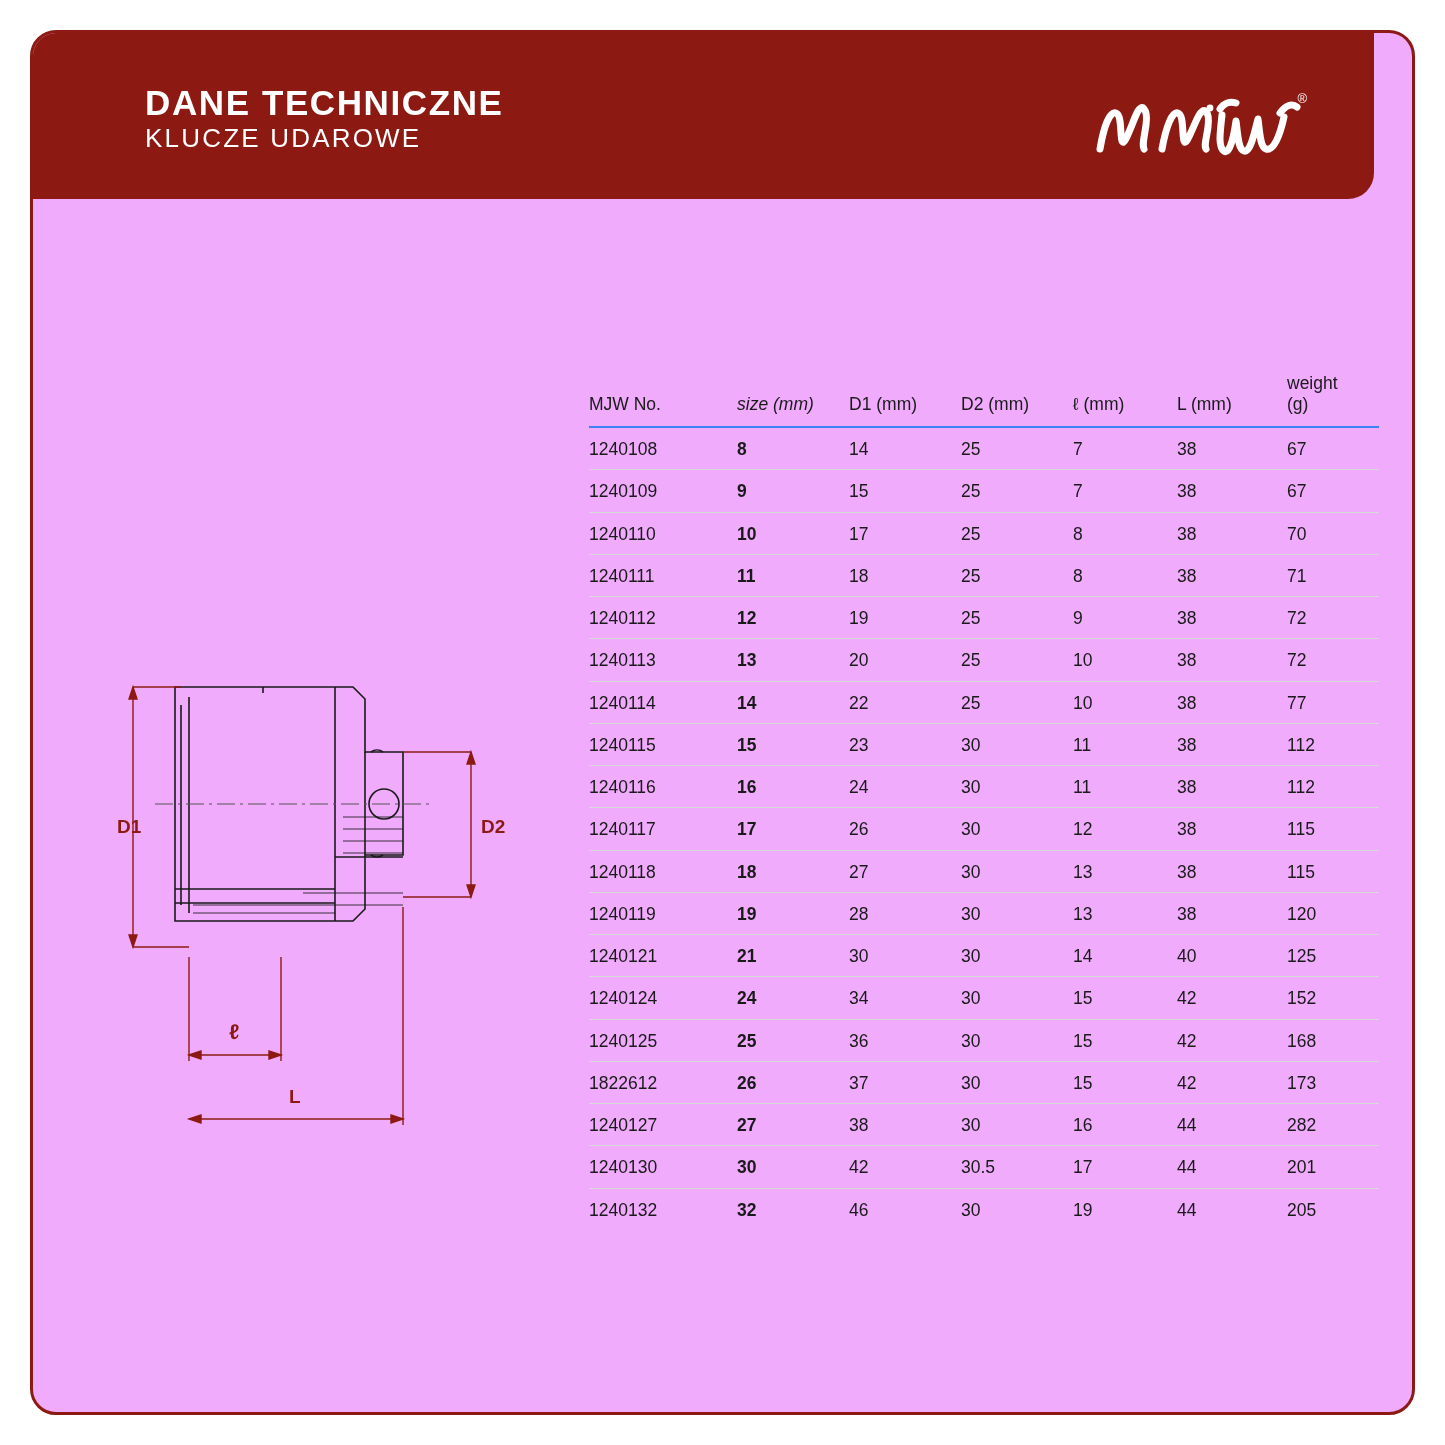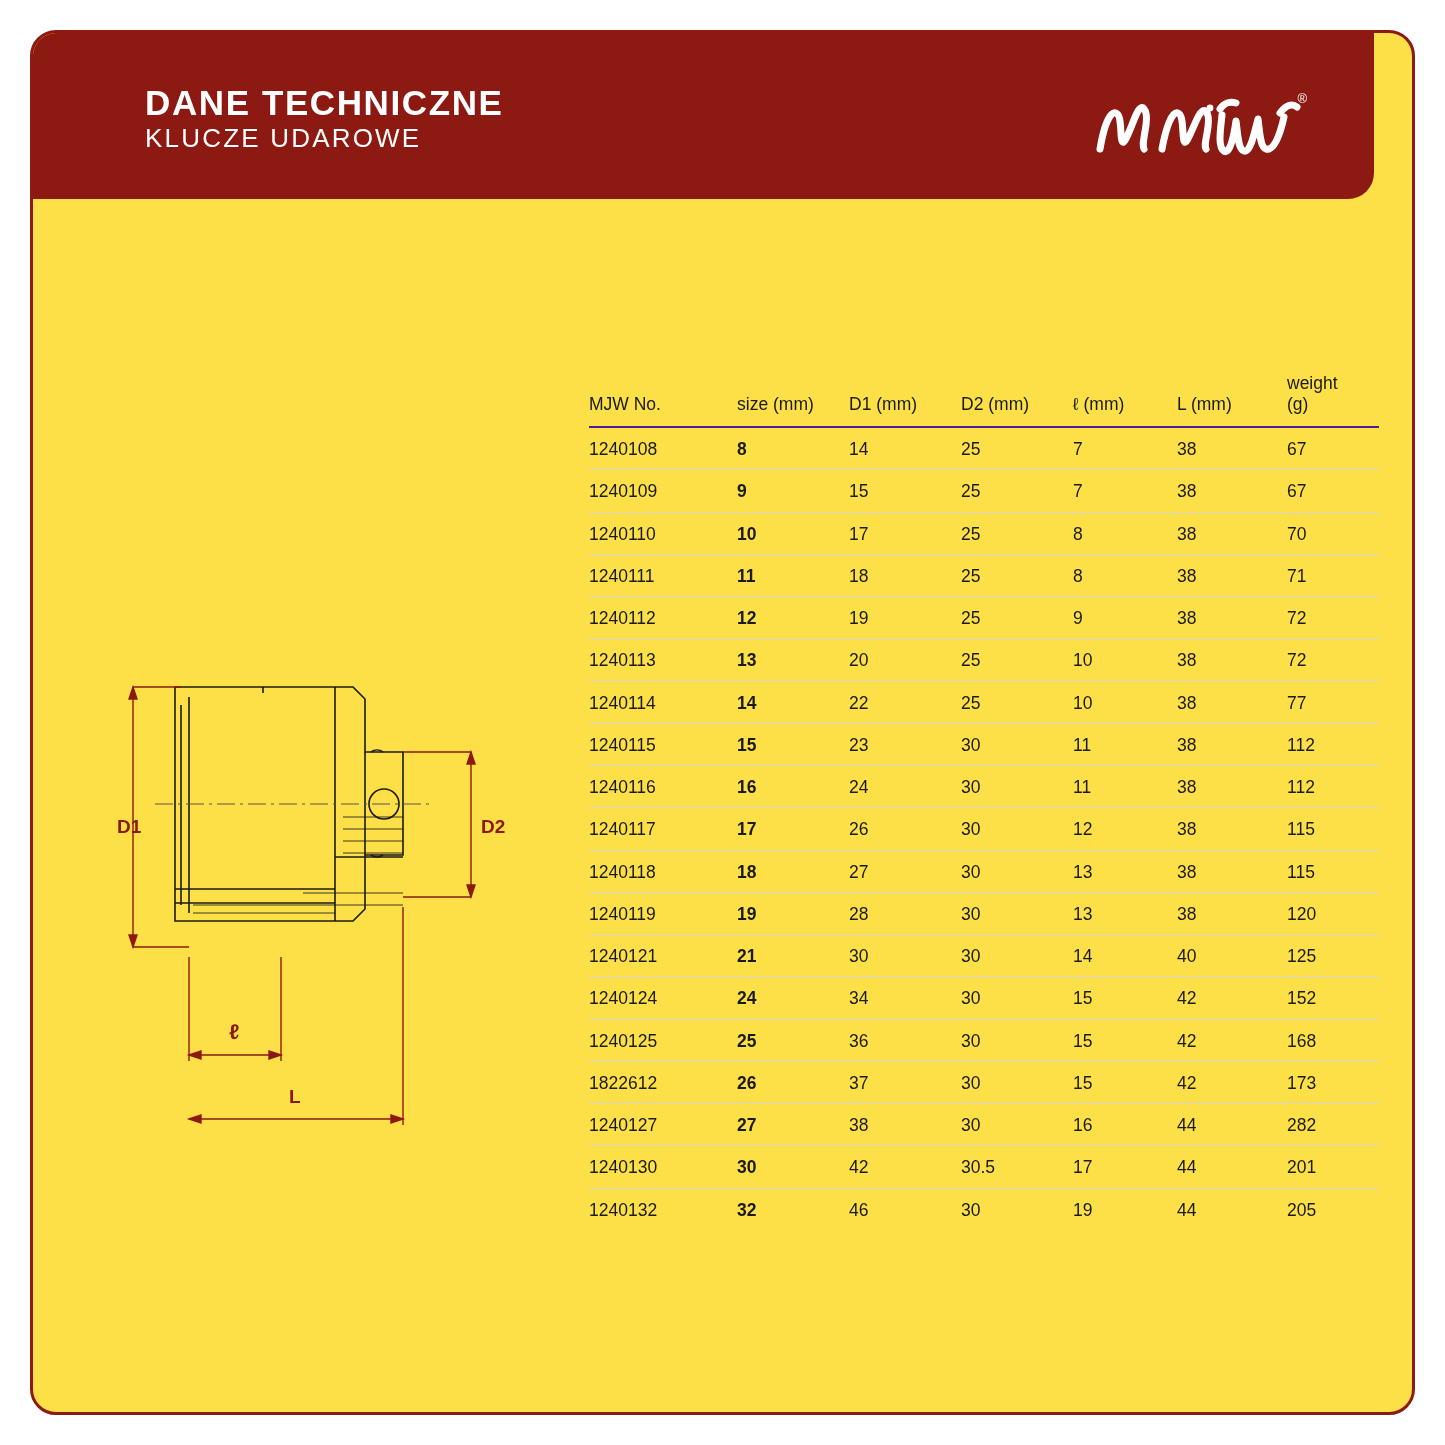--- a/index.html
+++ b/index.html
@@ -20,21 +20,21 @@
     box-sizing: border-box;
     padding: 30px;
   }
   .card {
     position: relative;
     width: 1385px;
     height: 1385px;
     box-sizing: border-box;
     border: 3px solid #8c1a13;
     border-radius: 26px;
-    background: #fde047;
+    background: #f0abfc;
     overflow: hidden;
   }
   
   .header {
     position: absolute;
     left: -4px;
     top: -4px;
     width: 1345px;
     height: 170px;
     background: #8c1a13;
@@ -106,36 +106,36 @@
     color: #1a1a1a;
     padding: 0 0 11px 0;
     vertical-align: bottom;
   }
   table.spec th > span,
   table.spec td > span {
     display: block;
     padding-right: 30px;
   }
   table.spec thead tr th {
-    border-bottom: 2px solid #4c1d95;
+    border-bottom: 2px solid #3b82f6;
   }
   table.spec tbody td {
     padding: 12px 0 10px 0;
     border-bottom: 1px solid #d8d8d8;
     vertical-align: bottom;
     line-height: 1.1;
   }
   table.spec tbody tr:last-child td {
     border-bottom: none;
   }
   table.spec td.size-col > span {
     font-weight: bold;
   }
   .col-0 { width: 148px; margin-left: 32px; }
-  .col-1 { width: 112px; }
+  .col-1 { width: 112px; font-style: italic; }
   .col-2 { width: 112px; }
   .col-3 { width: 112px; }
   .col-4 { width: 104px; }
   .col-5 { width: 110px; }
   .col-6 { width: 92px; }
 </style>
 </head>
 <body>
 
 <div class="page">

